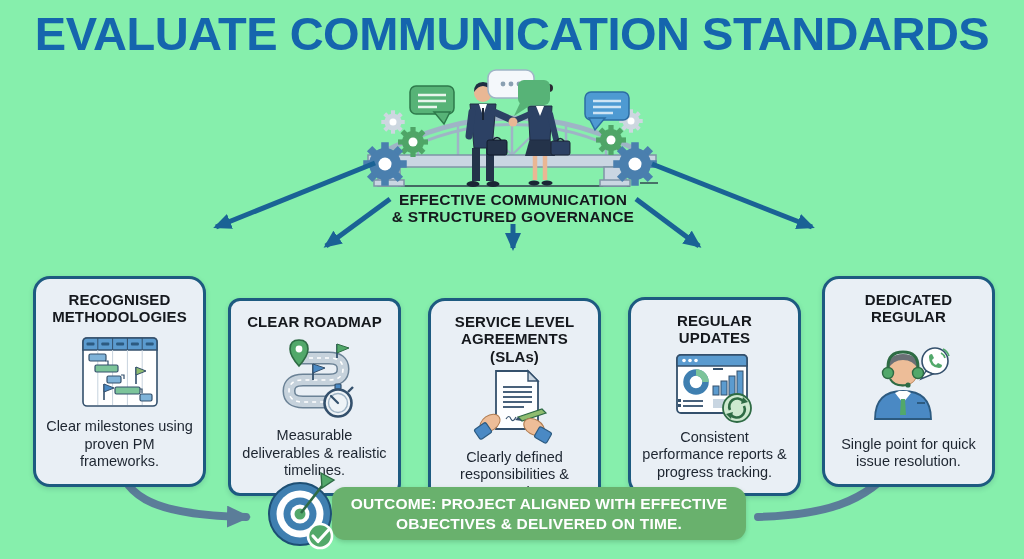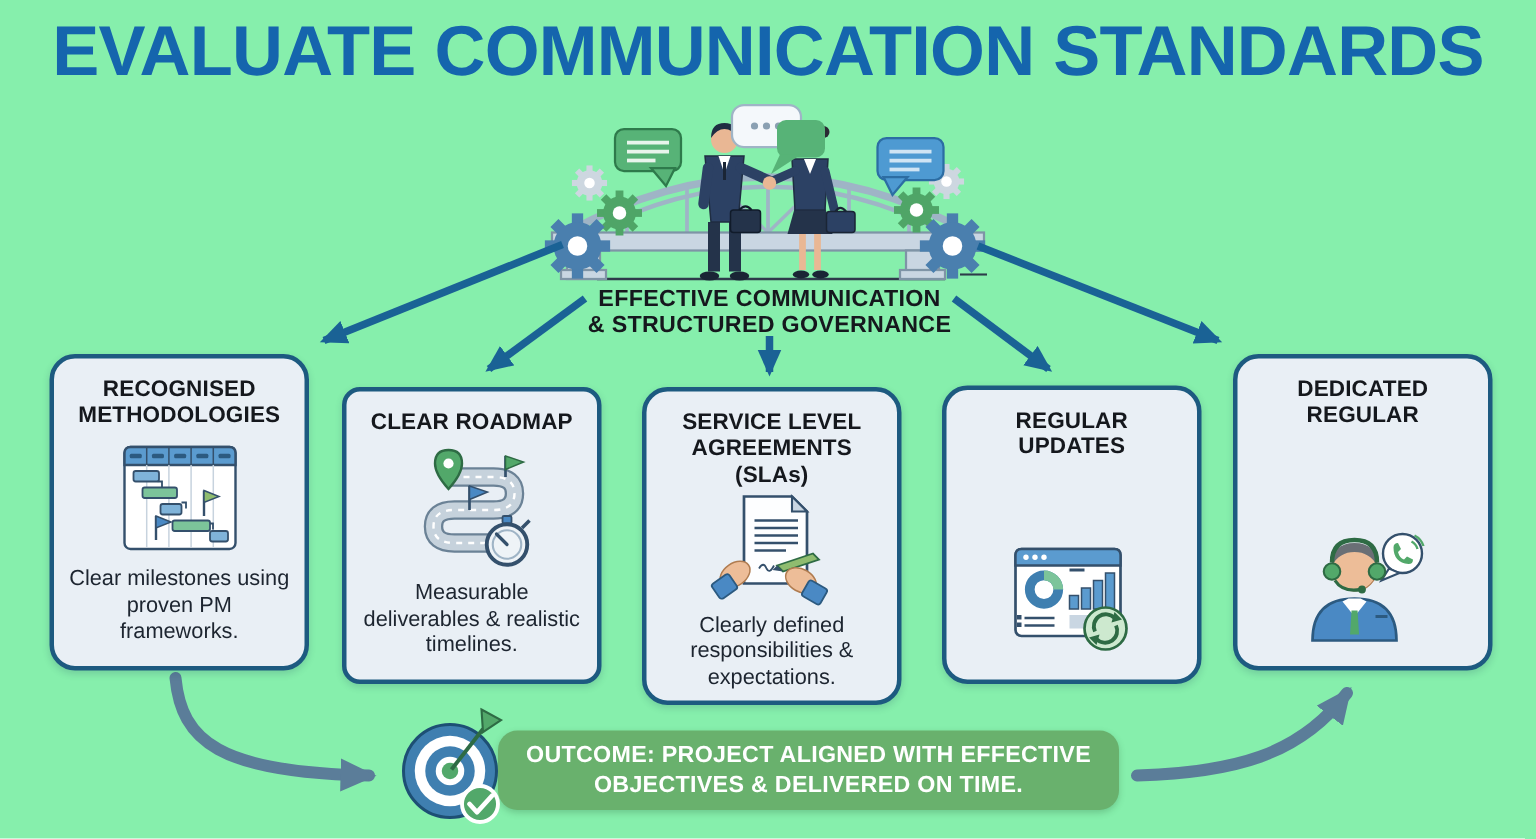--- a/index.html
+++ b/index.html
@@ -17,20 +17,21 @@
     position:absolute;left:338px;top:191px;width:350px;text-align:center;
     font-size:15.5px;font-weight:800;color:#15181d;line-height:1.1;letter-spacing:0.2px;
   }
   .connectors{position:absolute;left:0;top:0;pointer-events:none;}
   .box{
     position:absolute;box-sizing:border-box;
     background:#e9eff5;border:3.5px solid #1d5a80;border-radius:17px;
     box-shadow:0 2px 5px rgba(30,60,90,0.18);
     display:flex;flex-direction:column;align-items:center;justify-content:space-between;
     padding:12px 8px 13px 8px;
+    margin-top:40px;
   }
   .box1{left:33px;top:236px;width:173px;height:211px;}
   .box2{left:228px;top:258px;width:173px;height:198px;border-radius:12px;}
   .box3{left:428px;top:258px;width:173px;height:212px;}
   .box4{left:628px;top:257px;width:173px;height:199px;}
   .box5{left:822px;top:236px;width:173px;height:211px;}
   .box-title{
     text-align:center;font-size:15px;font-weight:800;color:#15181d;
     line-height:1.15;letter-spacing:0.1px;padding:0 6px;
   }
@@ -311,20 +312,21 @@
         <rect x="9" y="55" width="3" height="3" fill="#34506c"></rect>
       <rect x="44" y="50" width="16" height="9" fill="#c9d6e2"></rect>
       <g>
         <circle cx="68" cy="59" r="14" fill="#cde9cf" stroke="#2e6b44" stroke-width="1.8"></circle>
         <path d="M61,61 A8,8 0 0 1 74,52" fill="none" stroke="#2e6b44" stroke-width="2.6"></path>
         <polygon points="74,48 79,53 72,55" fill="#2e6b44"></polygon>
         <path d="M75,57 A8,8 0 0 1 62,66" fill="none" stroke="#2e6b44" stroke-width="2.6"></path>
         <polygon points="62,70 57,65 64,63" fill="#2e6b44"></polygon>
       </g>
     </svg>
+    <div class="box-desc">Consistent performance reports &amp; progress tracking.</div>
   </div>
 
   <div class="box box5">
     <div class="box-title">DEDICATED REGULAR</div>
     <svg class="box-icon" width="92" height="80" viewBox="0 0 92 80">
       <g>
         <circle cx="72" cy="20" r="13" fill="#ffffff" stroke="#34506c" stroke-width="1.6"></circle>
         <polygon points="63,30 58,38 70,33" fill="#ffffff" stroke="#34506c" stroke-width="1.4"></polygon>
         <path d="M66,16 q0,-3 3,-3 l2,4 -2,2 q1,4 4,5 l2,-2 4,2 q0,3 -3,3 q-10,-1 -10,-11 Z" fill="#52a86a"></path>
         <path d="M78,12 a8,8 0 0 1 4,5" fill="none" stroke="#52a86a" stroke-width="1.6"></path>
@@ -337,20 +339,21 @@
       <circle cx="40" cy="30" r="15" fill="#edbd98" stroke="#b07c50" stroke-width="0.8"></circle>
       <path d="M25,28 Q25,13 40,13 Q55,13 55,28 Q50,19 40,19 Q30,19 25,28 Z" fill="#6a6f75"></path>
       <g>
         <path d="M25,26 Q25,11 40,11 Q55,11 55,26" fill="none" stroke="#2e6b44" stroke-width="3"></path>
         <circle cx="25" cy="32" r="5.5" fill="#52a86a" stroke="#2e6b44" stroke-width="1.4"></circle>
         <circle cx="55" cy="32" r="5.5" fill="#52a86a" stroke="#2e6b44" stroke-width="1.4"></circle>
         <path d="M27,38 Q32,46 44,44" fill="none" stroke="#2e6b44" stroke-width="2.2"></path>
         <circle cx="45" cy="44" r="2.6" fill="#2e6b44"></circle>
       </g>
     </svg>
+    <div class="box-desc">Single point for quick issue resolution.</div>
   </div>
 
   <div class="banner">
     <div>OUTCOME: PROJECT ALIGNED WITH EFFECTIVE</div>
     <div>OBJECTIVES &amp; DELIVERED ON TIME.</div>
   </div>
 
   <svg class="target" width="88" height="88" viewBox="0 0 88 88">
     <circle cx="42" cy="46" r="31" fill="#3f7fb0" stroke="#1d4f74" stroke-width="2"></circle>
     <circle cx="42" cy="46" r="23.5" fill="#ffffff"></circle>

